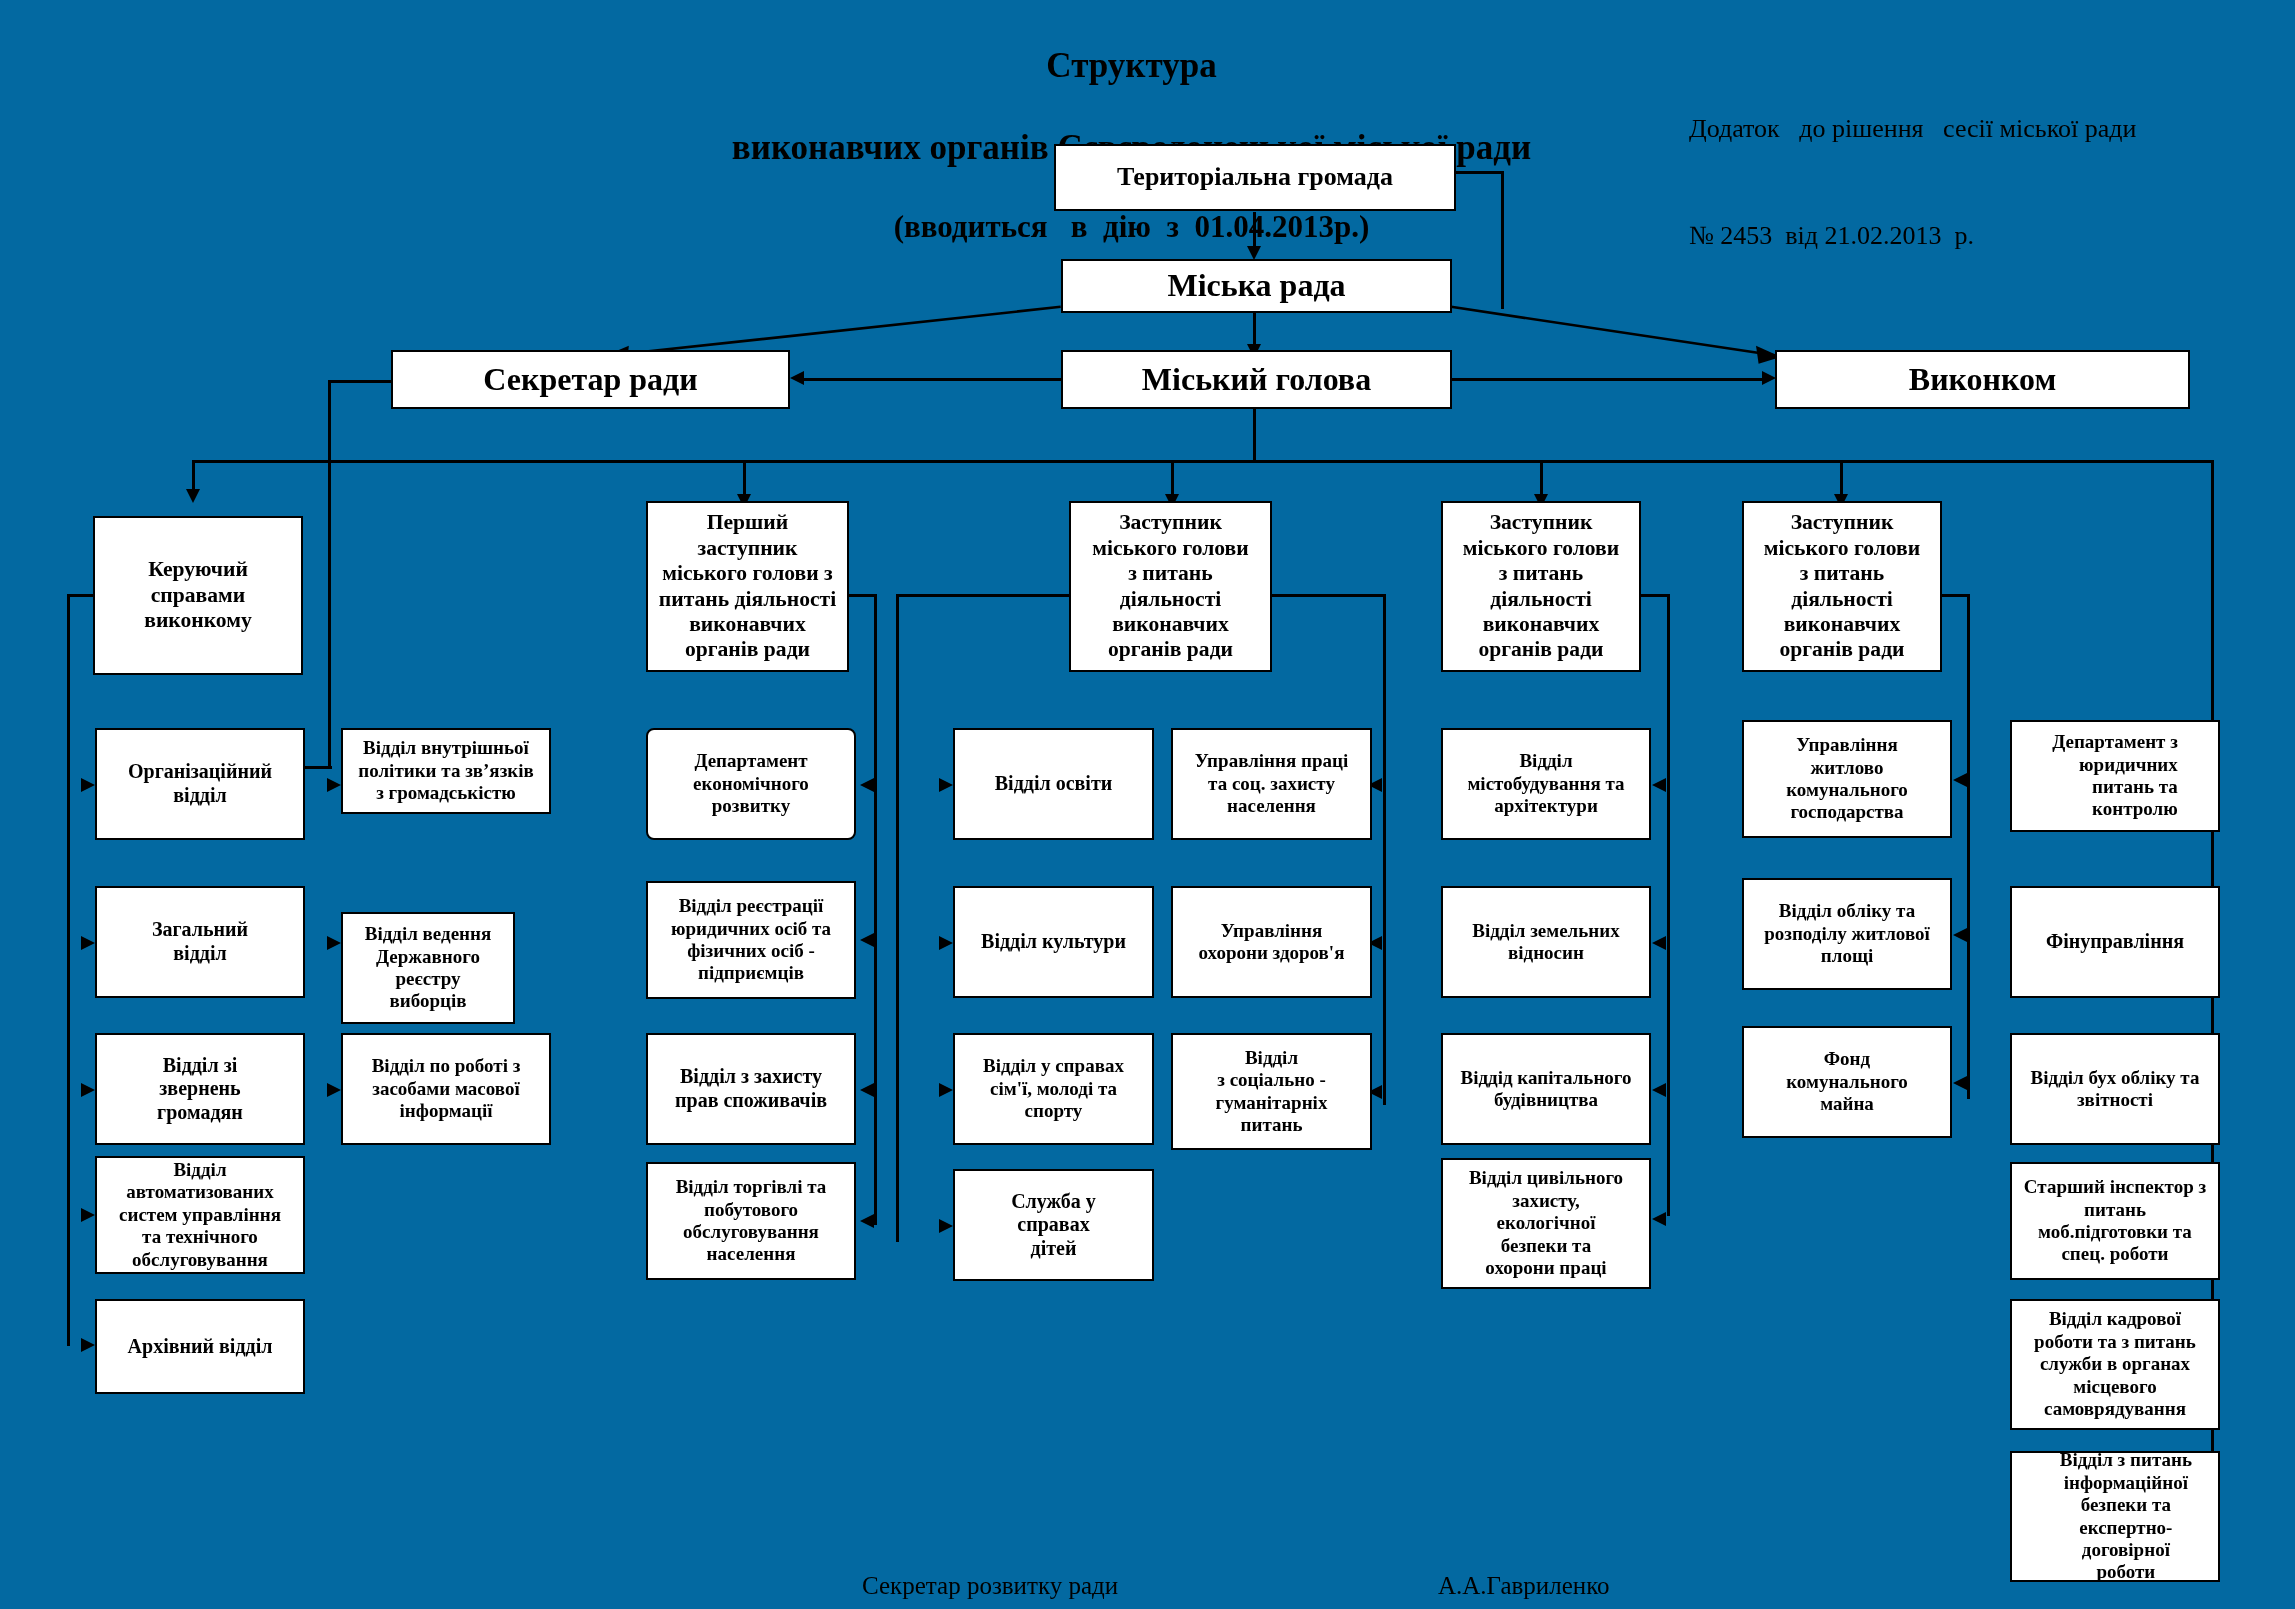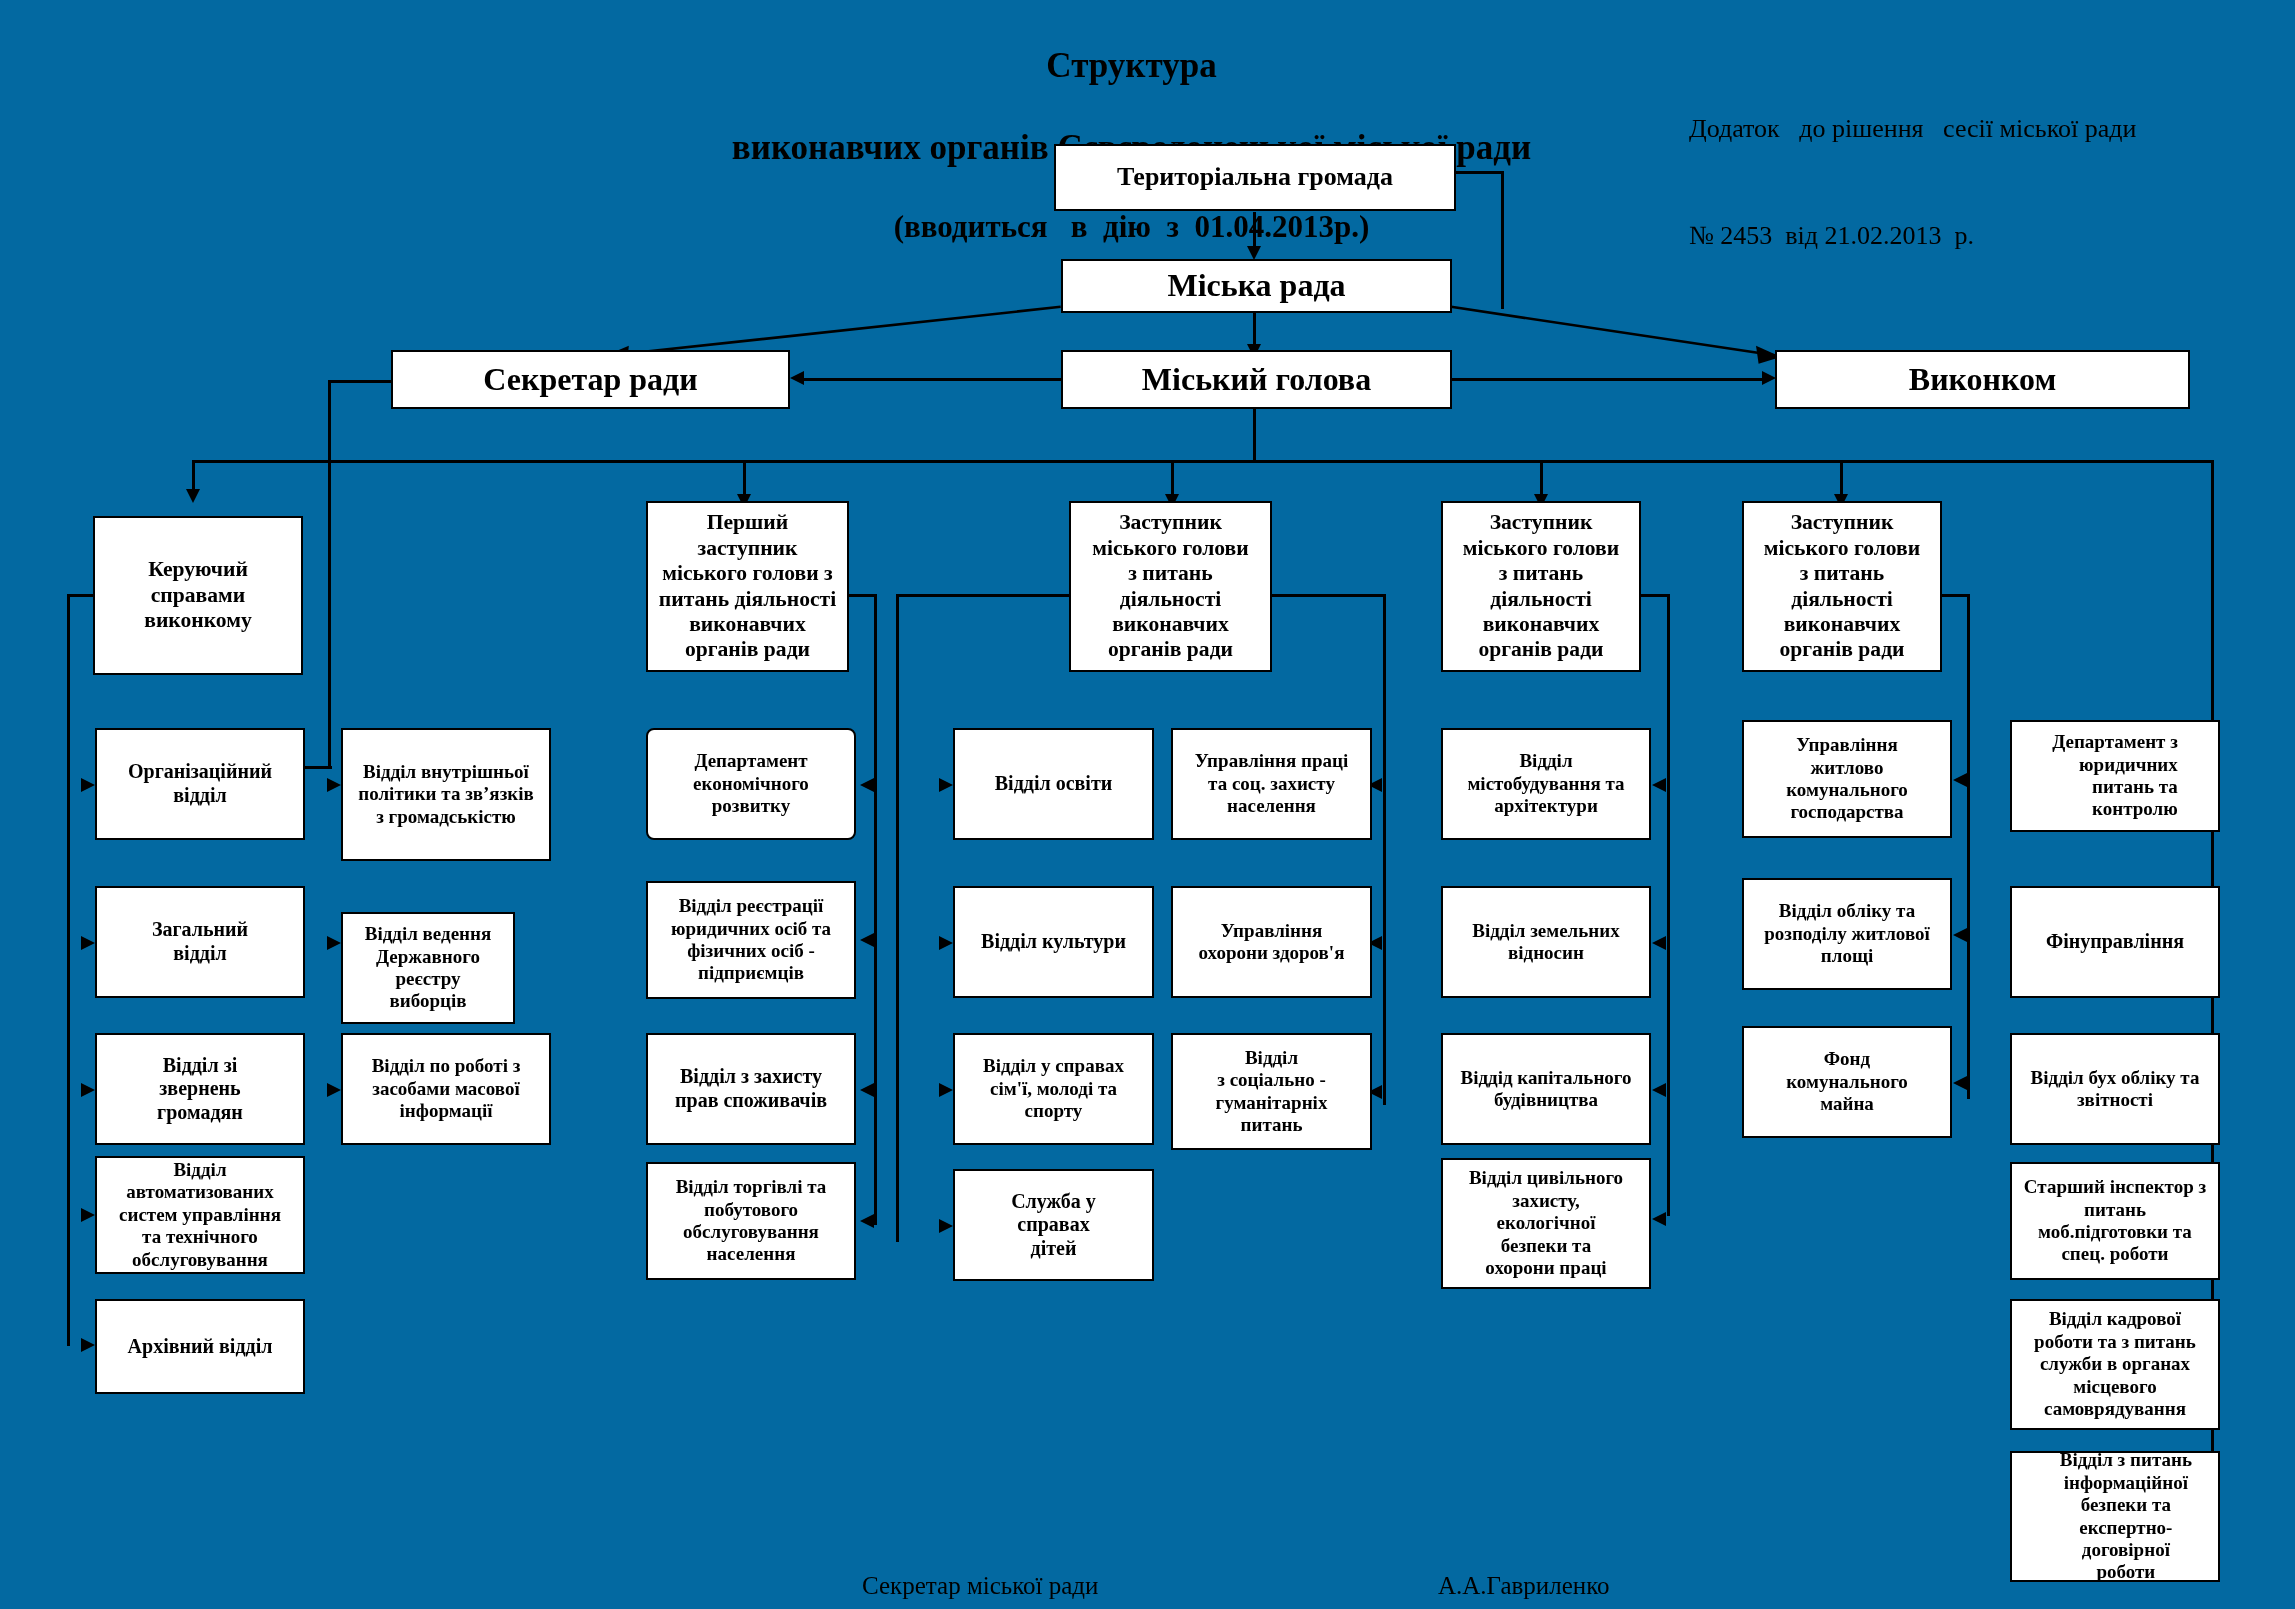--- a/index.html
+++ b/index.html
@@ -200,21 +200,21 @@
   <div class="box dept-sm" style="left:95px;top:1156px;width:210px;height:118px;">Відділ
 автоматизованих
 систем управління
 та технічного
 обслуговування</div>
   <div class="arr arr-r" style="left:81px;top:1208px;"></div>
 
   <div class="box dept" style="left:95px;top:1299px;width:210px;height:95px;">Архівний відділ</div>
   <div class="arr arr-r" style="left:81px;top:1338px;"></div>
 
-  <div class="box dept-sm" style="left:341px;top:728px;width:210px;height:133px;">Відділ внутрішньої
+  <div class="box dept-sm" style="left:341px;top:728px;width:210px;height:86px;">Відділ внутрішньої
 політики та зв’язків
 з громадськістю</div>
   <div class="arr arr-r" style="left:327px;top:778px;"></div>
   <div class="arr arr-l" style="left:291px;top:759px;"></div>
   <div class="ln h" style="left:304px;top:766px;width:28px;"></div>
 
   <div class="box dept-sm" style="left:341px;top:912px;width:174px;height:112px;">Відділ ведення
 Державного реєстру
 виборців</div>
   <div class="arr arr-r" style="left:327px;top:936px;"></div>
@@ -355,17 +355,17 @@
 самоврядування</div>
   <div class="arr arr-l" style="left:2197px;top:1356px;"></div>
 
   <div class="box dept-sm" style="left:2010px;top:1451px;width:210px;height:131px;padding-left:26px;">Відділ з питань
 інформаційної
 безпеки та
 експертно-договірної
 роботи</div>
   <div class="arr arr-l" style="left:2197px;top:1503px;"></div>
 
-  <div class="footer-text" style="left:862px;top:1572px;">Секретар міської ради</div>
+  <div class="footer-text" style="left:862px;top:1572px;">Секретар розвитку ради</div>
   <div class="footer-text" style="left:1438px;top:1572px;">А.А.Гавриленко</div>
 
 </div>
 
 
 </body></html>

